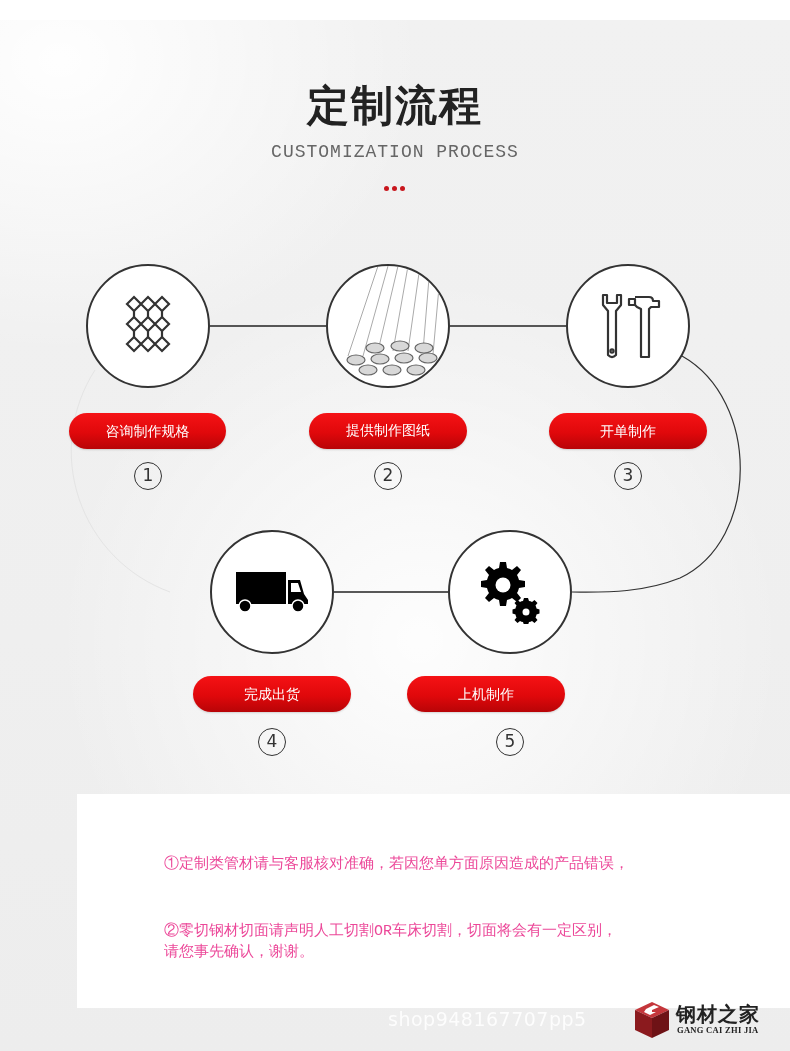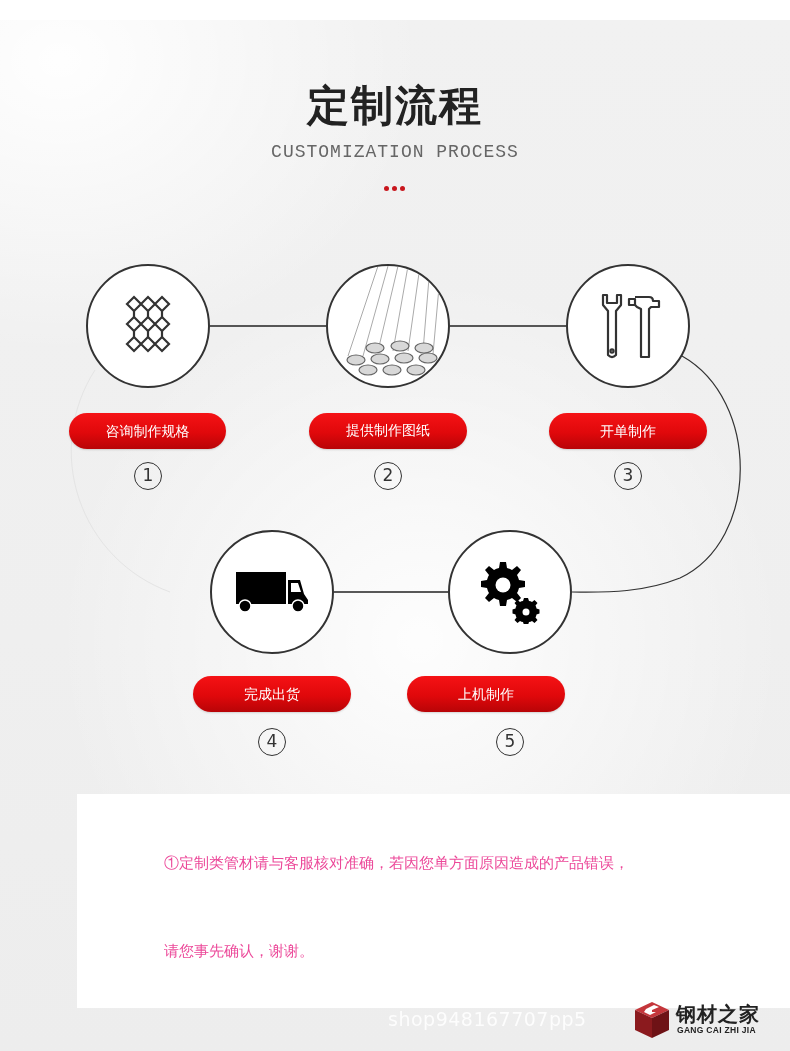--- a/index.html
+++ b/index.html
@@ -71,21 +71,21 @@
     color: rgba(255,255,255,0.85); font-family: "DejaVu Sans", sans-serif;
     white-space: nowrap; letter-spacing: 0.5px;
   }
   .logo { position: absolute; left: 632px; top: 1000px; width: 150px; height: 40px; }
   .logo-cn {
     position: absolute; left: 44px; top: 1px; font-size: 20px; font-weight: bold;
     color: #222222; letter-spacing: 1px; font-family: "DejaVu Sans", sans-serif; white-space: nowrap;
   }
   .logo-en {
     position: absolute; left: 45px; top: 25px; font-size: 8.5px; font-weight: bold;
-    color: #222222; font-family: Liberation Sans, sans-serif; white-space: nowrap; letter-spacing: 0.3px;
+    color: #222222; font-family: Liberation Serif, serif; white-space: nowrap; letter-spacing: 0.3px;
   }
 </style>
 </head>
 <body>
 
 <div class="canvas"></div>
 
 <h1 class="title">定制流程</h1>
 <div class="subtitle">CUSTOMIZATION PROCESS</div>
 <div class="dots">
@@ -182,20 +182,21 @@
     </g>
     <circle cx="25" cy="25" r="7.5" fill="#fff"></circle>
     <circle cx="48" cy="52" r="3.5" fill="#fff"></circle>
   </svg>
 </div>
 <div class="pill" style="left:407px; top:676px; width:158px;">上机制作</div>
 <div class="num" style="left:496px; top:728px;">5</div>
 
 <div class="tips-card">
   <div class="tips-line" style="top:60px;">①定制类管材请与客服核对准确，若因您单方面原因造成的产品错误，</div>
+  <div class="tips-line" style="top:127px;">②零切钢材切面请声明人工切割OR车床切割，切面将会有一定区别，</div>
   <div class="tips-line" style="top:148px;">请您事先确认，谢谢。</div>
 </div>
 
 <div class="watermark">shop948167707pp5</div>
 <div class="logo">
   <svg width="40" height="40" viewBox="0 0 40 40" style="position:absolute; left:0; top:0;">
     <path d="M20 2 L37 10 L20 18 L3 10 Z" fill="#c4363b"></path>
     <path d="M3 10 L20 18 L20 38 L3 30 Z" fill="#8b1a1e"></path>
     <path d="M37 10 L20 18 L20 38 L37 30 Z" fill="#6e1216"></path>
     <path d="M14 9 L22 5 L27 7 L20 10 L20 12 L24 12 L18 15 L12 12 Z" fill="#ffffff"></path>

